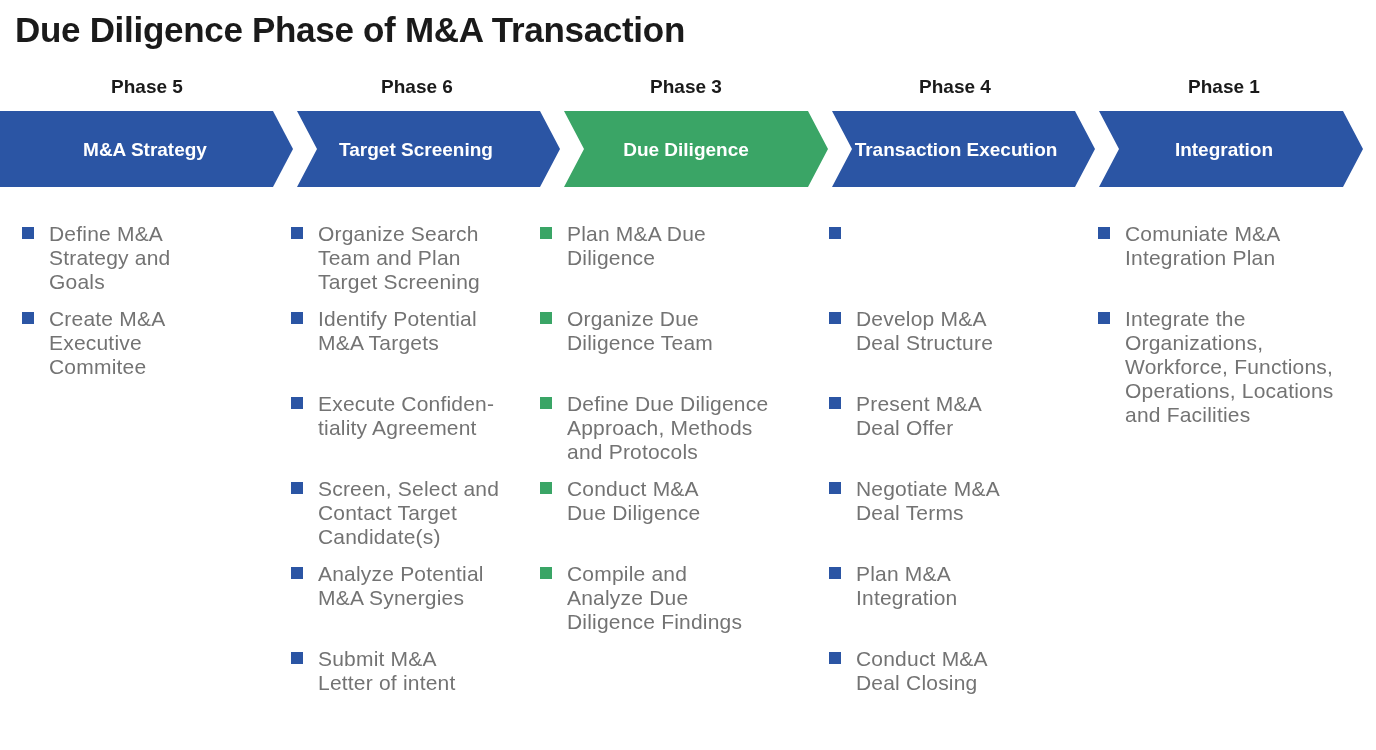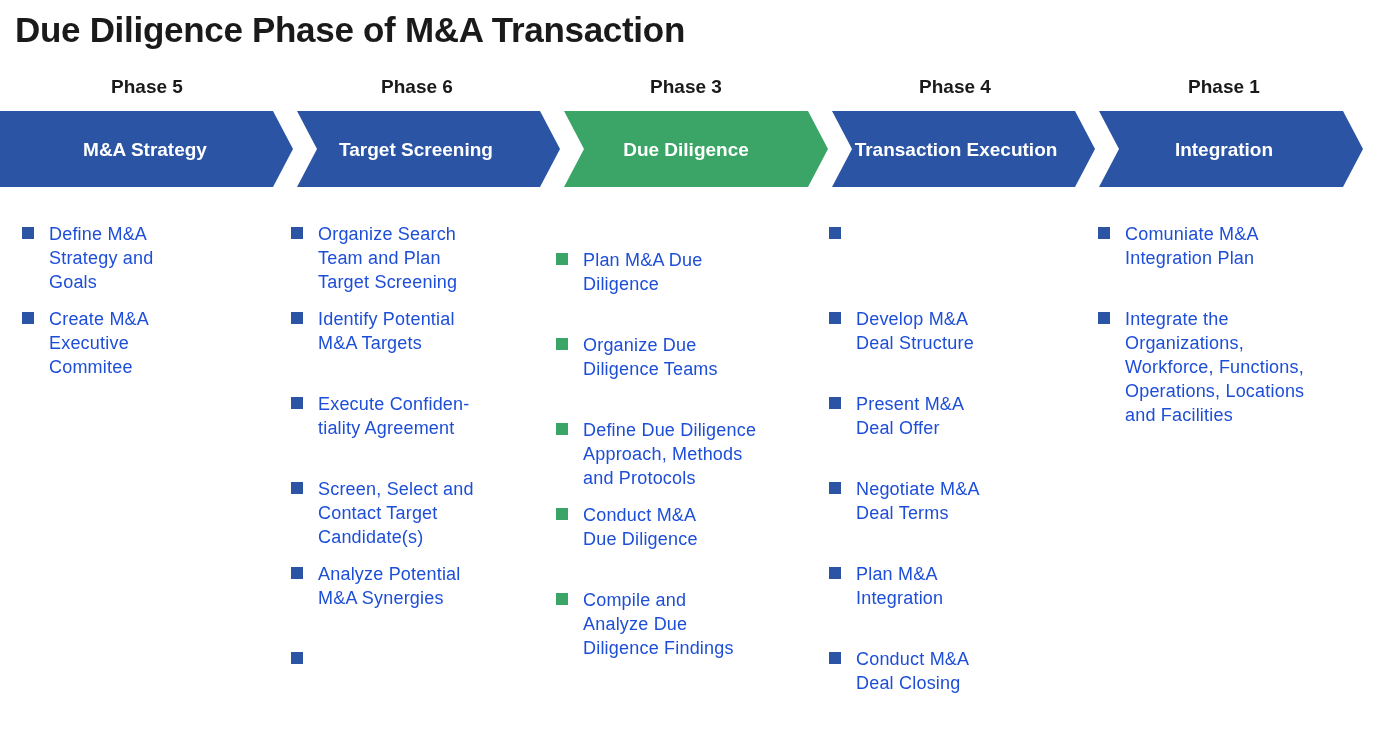--- a/index.html
+++ b/index.html
@@ -29,30 +29,30 @@
     fill: #ffffff; font-size: 19px; font-weight: 700;
     font-family: "Liberation Sans", "DejaVu Sans", sans-serif;
   }
 
   .phase-col {
     position: absolute; top: 222px; width: 264px;
     list-style: none;
   }
   .c1 { left: 22px; }
   .c2 { left: 291px; }
-  .c3 { left: 556px; margin-top: 26px; }
+  .c3 { left: 540px; }
   .c4 { left: 829px; }
   .c5 { left: 1098px; }
 
   .item { display: flex; align-items: flex-start; min-height: 73px; margin-bottom: 12px; }
   .bullet { flex: none; width: 12px; height: 12px; margin: 5px 15px 0 0; }
   .blue  .bullet { background: #2b55a4; }
   .green .bullet { background: #3aa566; }
   .item-text {
-    white-space: pre-line; font-size: 18px; line-height: 24px; color: #1d4ed8;
+    white-space: pre-line; font-size: 21px; line-height: 24px; color: #737373;
     letter-spacing: 0.2px;
   }
   .c5 .item:nth-child(4) { margin-top: 18px; }
 </style>
 </head>
 <body>
 
 <div class="page">
 
   <h1 class="title">Due Diligence Phase of M&amp;A Transaction</h1>
@@ -114,32 +114,34 @@
 Contact Target
 Candidate(s)</div>
       </li>
       <li class="item">
         <span class="bullet"></span>
         <div class="item-text">Analyze Potential
 M&amp;A Synergies</div>
       </li>
       <li class="item">
         <span class="bullet"></span>
+        <div class="item-text">Submit M&amp;A
+Letter of intent</div>
       </li>
     </ul>
   <ul class="phase-col c3 green">
       <li class="item">
         <span class="bullet"></span>
         <div class="item-text">Plan M&amp;A Due
 Diligence</div>
       </li>
       <li class="item">
         <span class="bullet"></span>
         <div class="item-text">Organize Due
-Diligence Teams</div>
+Diligence Team</div>
       </li>
       <li class="item">
         <span class="bullet"></span>
         <div class="item-text">Define Due Diligence
 Approach, Methods
 and Protocols</div>
       </li>
       <li class="item">
         <span class="bullet"></span>
         <div class="item-text">Conduct M&amp;A

